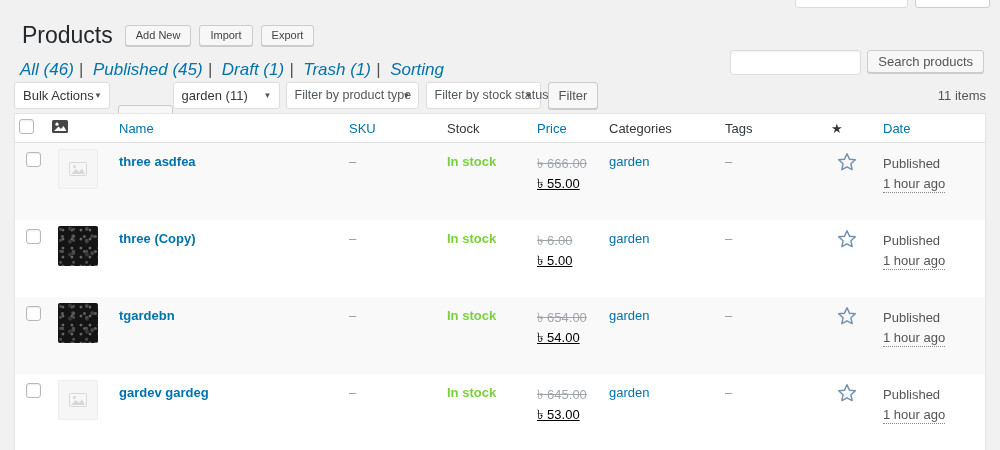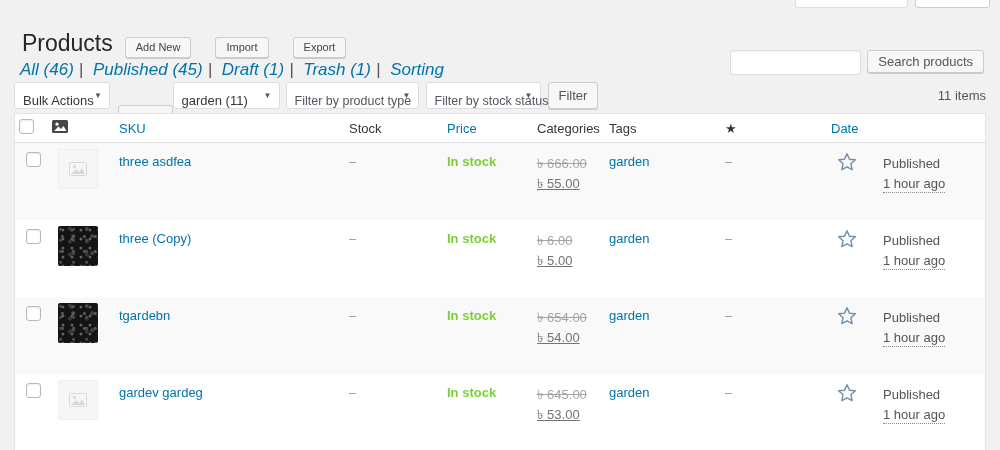--- a/index.html
+++ b/index.html
@@ -17,28 +17,28 @@
   .top-crop-input {
     position:absolute; top:-18px; left:795px; width:113px; height:26px;
     background:#fff; border:1px solid #ddd; border-radius:3px;
   }
   .top-crop-button {
     position:absolute; top:-18px; left:915px; width:75px; height:26px;
     background:#fff; border:1px solid #ccc; border-radius:3px;
   }
 
   
-  .page-header { position:absolute; top:30px; left:22px; display:flex; align-items:flex-end; }
+  .page-header { position:absolute; top:22px; left:22px; display:flex; align-items:center; }
   .page-title { font-size:23px; font-weight:400; color:#23282d; line-height:1.2; }
   .title-action {
     margin-left:12px; display:inline-block; background:#f7f7f7; border:1px solid #ccc;
     border-radius:3px; padding:3px 10px 4px; font-size:11px; color:#444; cursor:pointer;
     box-shadow:0 1px 0 #ccc;
   }
-  .title-action + .title-action { margin-left:24px; }
+  .title-action + .title-action { margin-left:8px; }
 
   
   .subsubsub {
     position:absolute; top:60px; left:20px; font-size:17px; color:#555; list-style:none;font-style:italic;
   }
   .subsubsub li { display:inline; }
   .subsubsub a { color:#0073aa; }
   .subsubsub .sep { color:#555; margin:0 5px; }
   .subsubsub li:last-child .sep { display:none; }
 
@@ -55,21 +55,21 @@
     font-family:inherit;
   }
 
   
   .tablenav {
     position:absolute; top:81px; left:14px; right:14px; height:28px;
     display:flex; align-items:center;
   }
   .wpselect {
     position:relative; height:27px; background:#fff; border:1px solid #ddd; border-radius:3px;
-    display:flex; align-items:flex-end; padding:0 22px 0 8px; color:#32373c; cursor:pointer;
+    display:flex; align-items:center; padding:0 22px 0 8px; color:#32373c; cursor:pointer;
     font-size:13px; white-space:nowrap;
   }
   .wpselect .caret {
     position:absolute; right:7px; top:9px; font-size:8px; color:#555; line-height:1;
   }
   .wpbutton {
     height:27px; background:#f7f7f7; border:1px solid #ccc; border-radius:3px;
     padding:0 10px; font-size:13px; color:#555; cursor:pointer; box-shadow:0 1px 0 #ccc;
     font-family:inherit;
   }
@@ -120,27 +120,27 @@
     background-color:#141414;
     background-image:
       radial-gradient(circle at 20% 30%, #4d4d4d 1px, transparent 2px),
       radial-gradient(circle at 70% 20%, #383838 1.5px, transparent 2.5px),
       radial-gradient(circle at 40% 70%, #5a5a5a 1px, transparent 2px),
       radial-gradient(circle at 80% 60%, #424242 1.5px, transparent 2.5px),
       radial-gradient(circle at 55% 45%, #666 1px, transparent 1.8px);
     background-size:13px 11px, 17px 13px, 11px 15px, 19px 17px, 9px 9px;
   }
 
-  .name-cell a { color:#0073aa; font-weight:400; }
+  .name-cell a { color:#0073aa; font-weight:700; }
   .muted-dash { color:#999; }
   .in-stock { color:#7ad03a; font-weight:600; }
 
   .price-cell { line-height:1.55; }
   .price-old { color:#a0a5aa; text-decoration:line-through; display:block; }
-  .price-new { color:#737373; text-decoration:underline; display:block; }
+  .price-new { color:#000000; text-decoration:underline; display:block; }
 
   .cat-cell a { color:#0073aa; }
 
   .star-head { color:#32373c; font-size:15px; padding-left:14px; }
   .star-cell { padding-top:8px !important; padding-left:9px; }
   .star-btn { display:inline-block; cursor:pointer; }
 
   .date-cell { line-height:1.55; color:#555; }
   .date-cell .relative { border-bottom:1px dotted #888; display:inline-block; line-height:1.25; }
 </style>
@@ -196,20 +196,21 @@
 
   <div class="trow thead">
     <div class="cell cb-cell"><span class="checkbox"></span></div>
     <div class="cell img-head-cell">
       <svg width="16" height="14" viewBox="0 0 16 14">
         <rect x="0" y="0" width="16" height="13" rx="1.5" fill="#464646"></rect>
         <circle cx="5" cy="4.2" r="1.6" fill="#fff"></circle>
         <path d="M2 11 L6.5 6.5 L9 9 L11.5 6 L14.5 11 Z" fill="#fff"></path>
       </svg>
     </div>
+    <div class="cell"><a href="#">Name</a></div>
     <div class="cell"><a href="#">SKU</a></div>
     <div class="cell">Stock</div>
     <div class="cell"><a href="#">Price</a></div>
     <div class="cell">Categories</div>
     <div class="cell">Tags</div>
     <div class="cell star-head"><span>★</span></div>
     <div class="cell"><a href="#">Date</a></div>
   </div>
 
   <div class="trow data-row row-alt">

